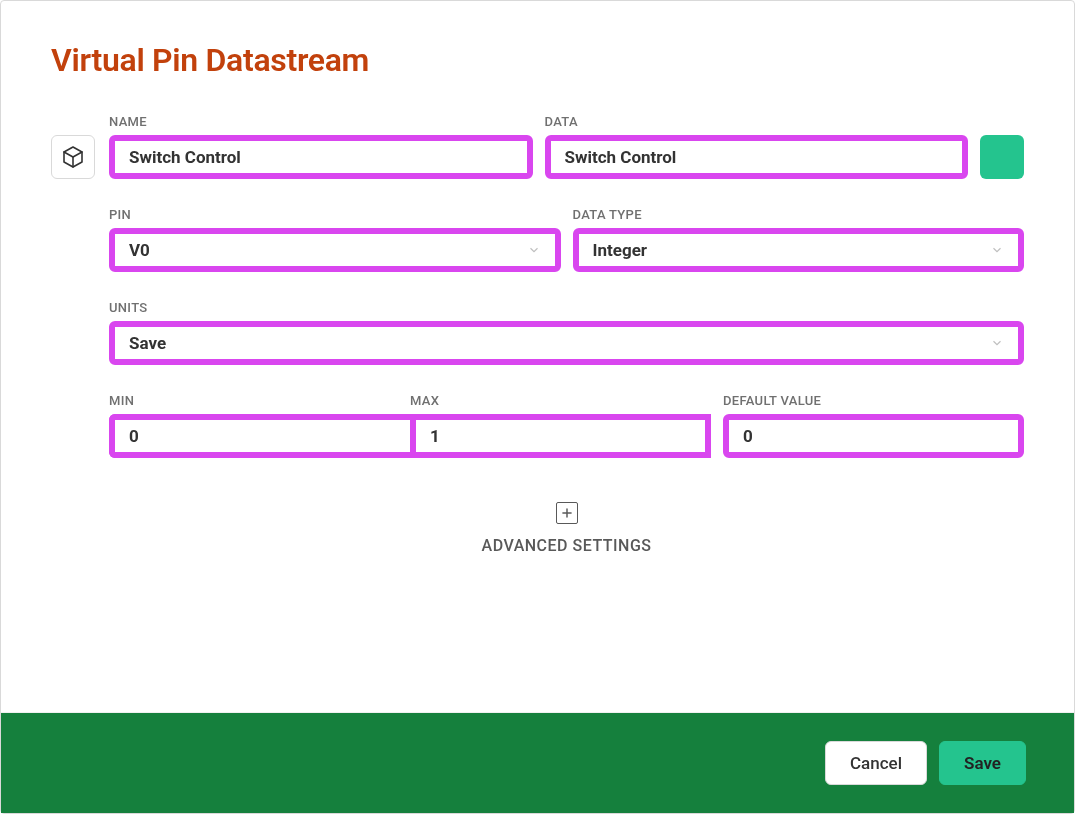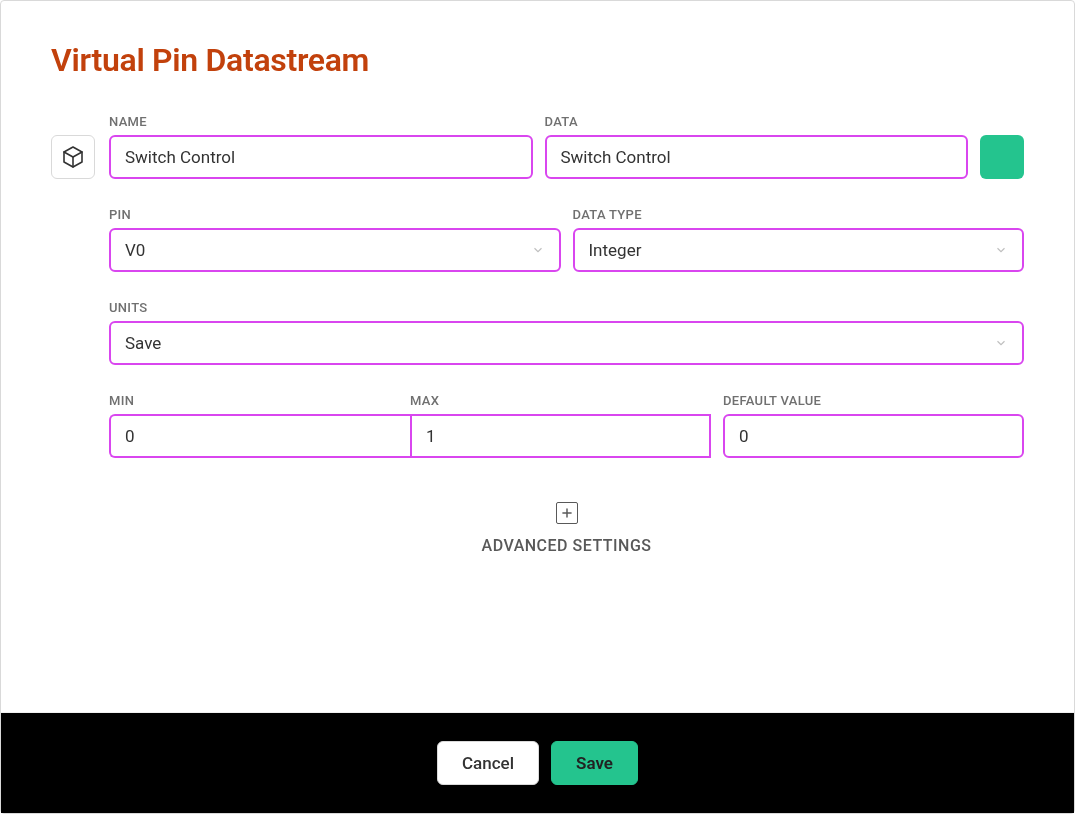--- a/index.html
+++ b/index.html
@@ -69,28 +69,29 @@
     }
     .label {
       font-size: 13px;
       font-weight: 500;
       color: #707070;
       letter-spacing: 0.3px;
       margin-bottom: 6px;
     }
     .text-input, .select-input {
       height: 44px;
-      border: 2px solid #d946ef;
+      border: 6px solid #d946ef;
       border-radius: 6px;
       padding: 0 14px;
       font-size: 17px;
       color: #333;
       background: #fff;
       outline: none;
       font-family: inherit;
+      font-weight: bold;
     }
     .text-input::placeholder {
       color: #333;
     }
     .select-input {
       display: flex;
       align-items: center;
       justify-content: space-between;
       cursor: pointer;
     }
@@ -150,25 +151,25 @@
       font-size: 16px;
       line-height: 1;
       color: #595959;
     }
     .advanced-label {
       font-size: 16px;
       font-weight: 500;
       letter-spacing: 0.5px;
     }
     .modal-footer {
-      background: #000000;
+      background: #15803d;
       border-top: 1px solid #f0f0f0;
       padding: 28px 48px;
       display: flex;
-      justify-content: center;
+      justify-content: flex-end;
       gap: 12px;
     }
     .btn {
       height: 44px;
       padding: 0 24px;
       border-radius: 6px;
       font-size: 17px;
       font-weight: 500;
       cursor: pointer;
       border: 1px solid #d9d9d9;

